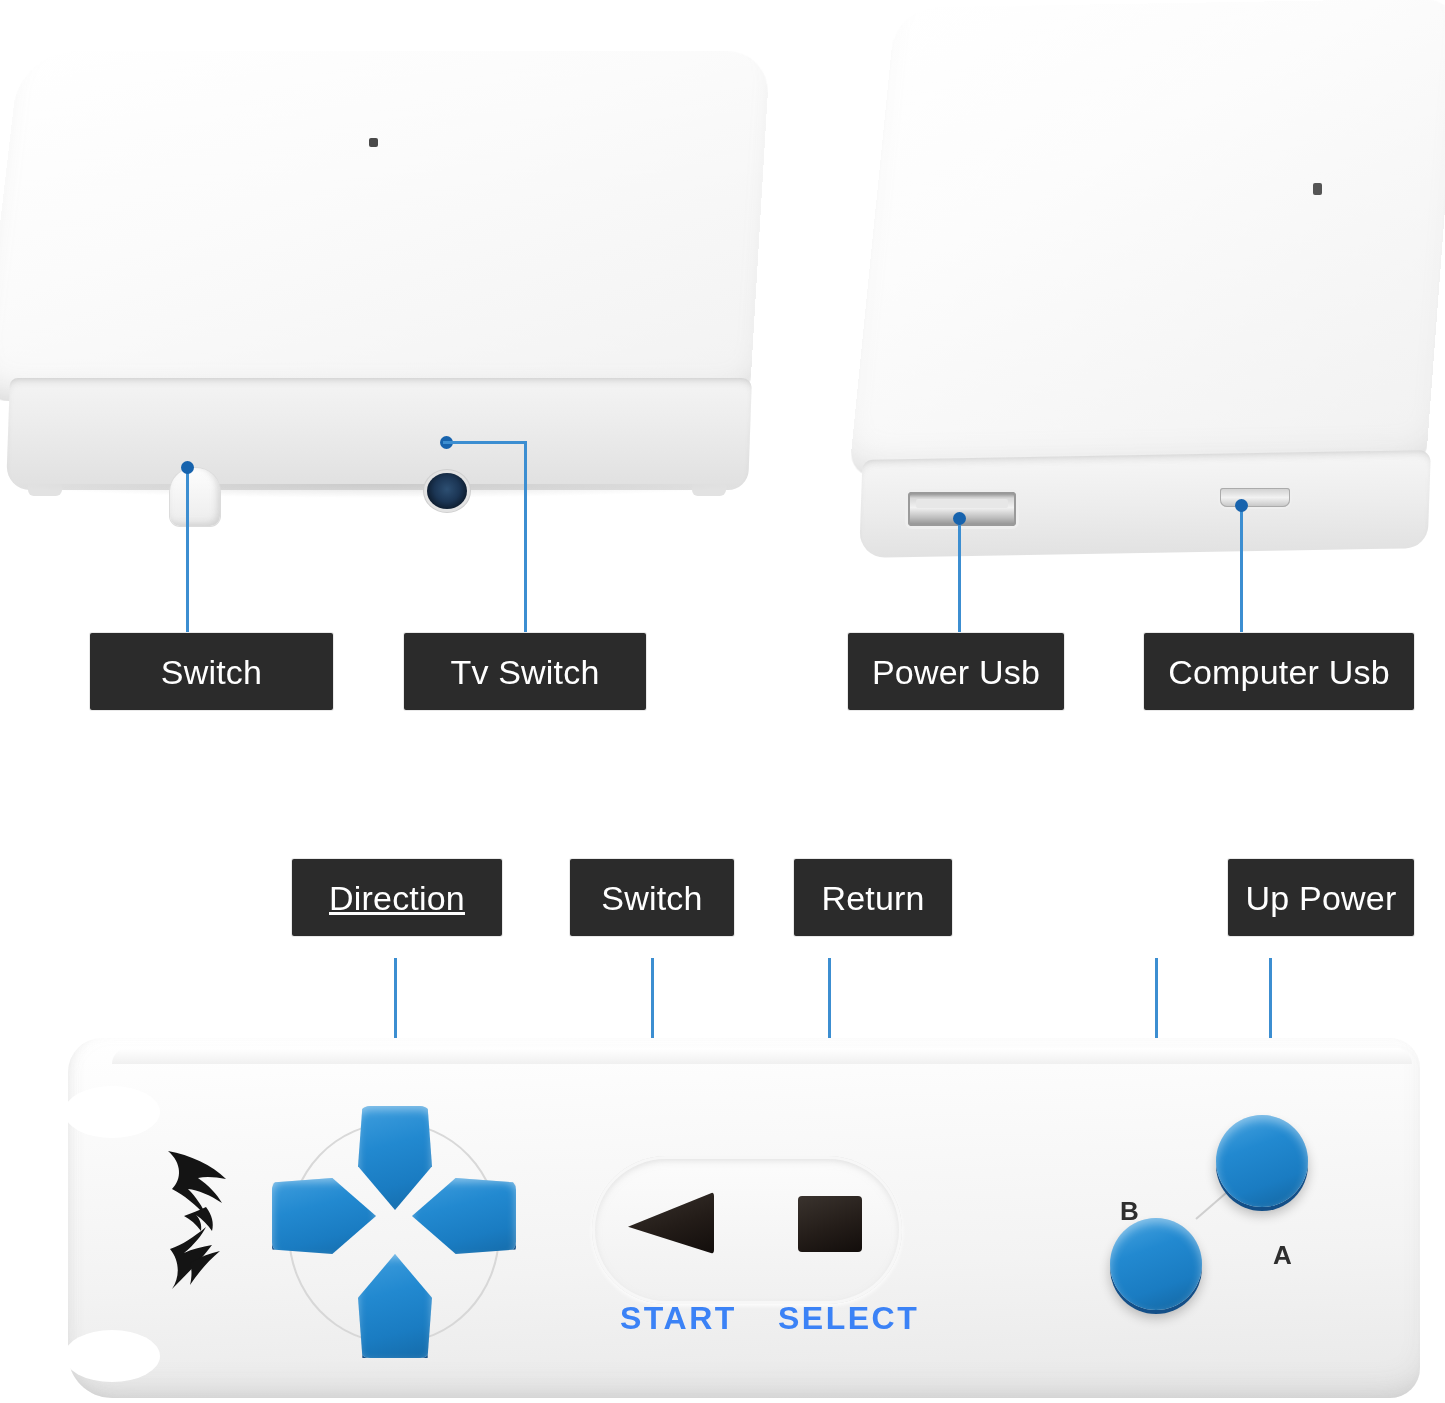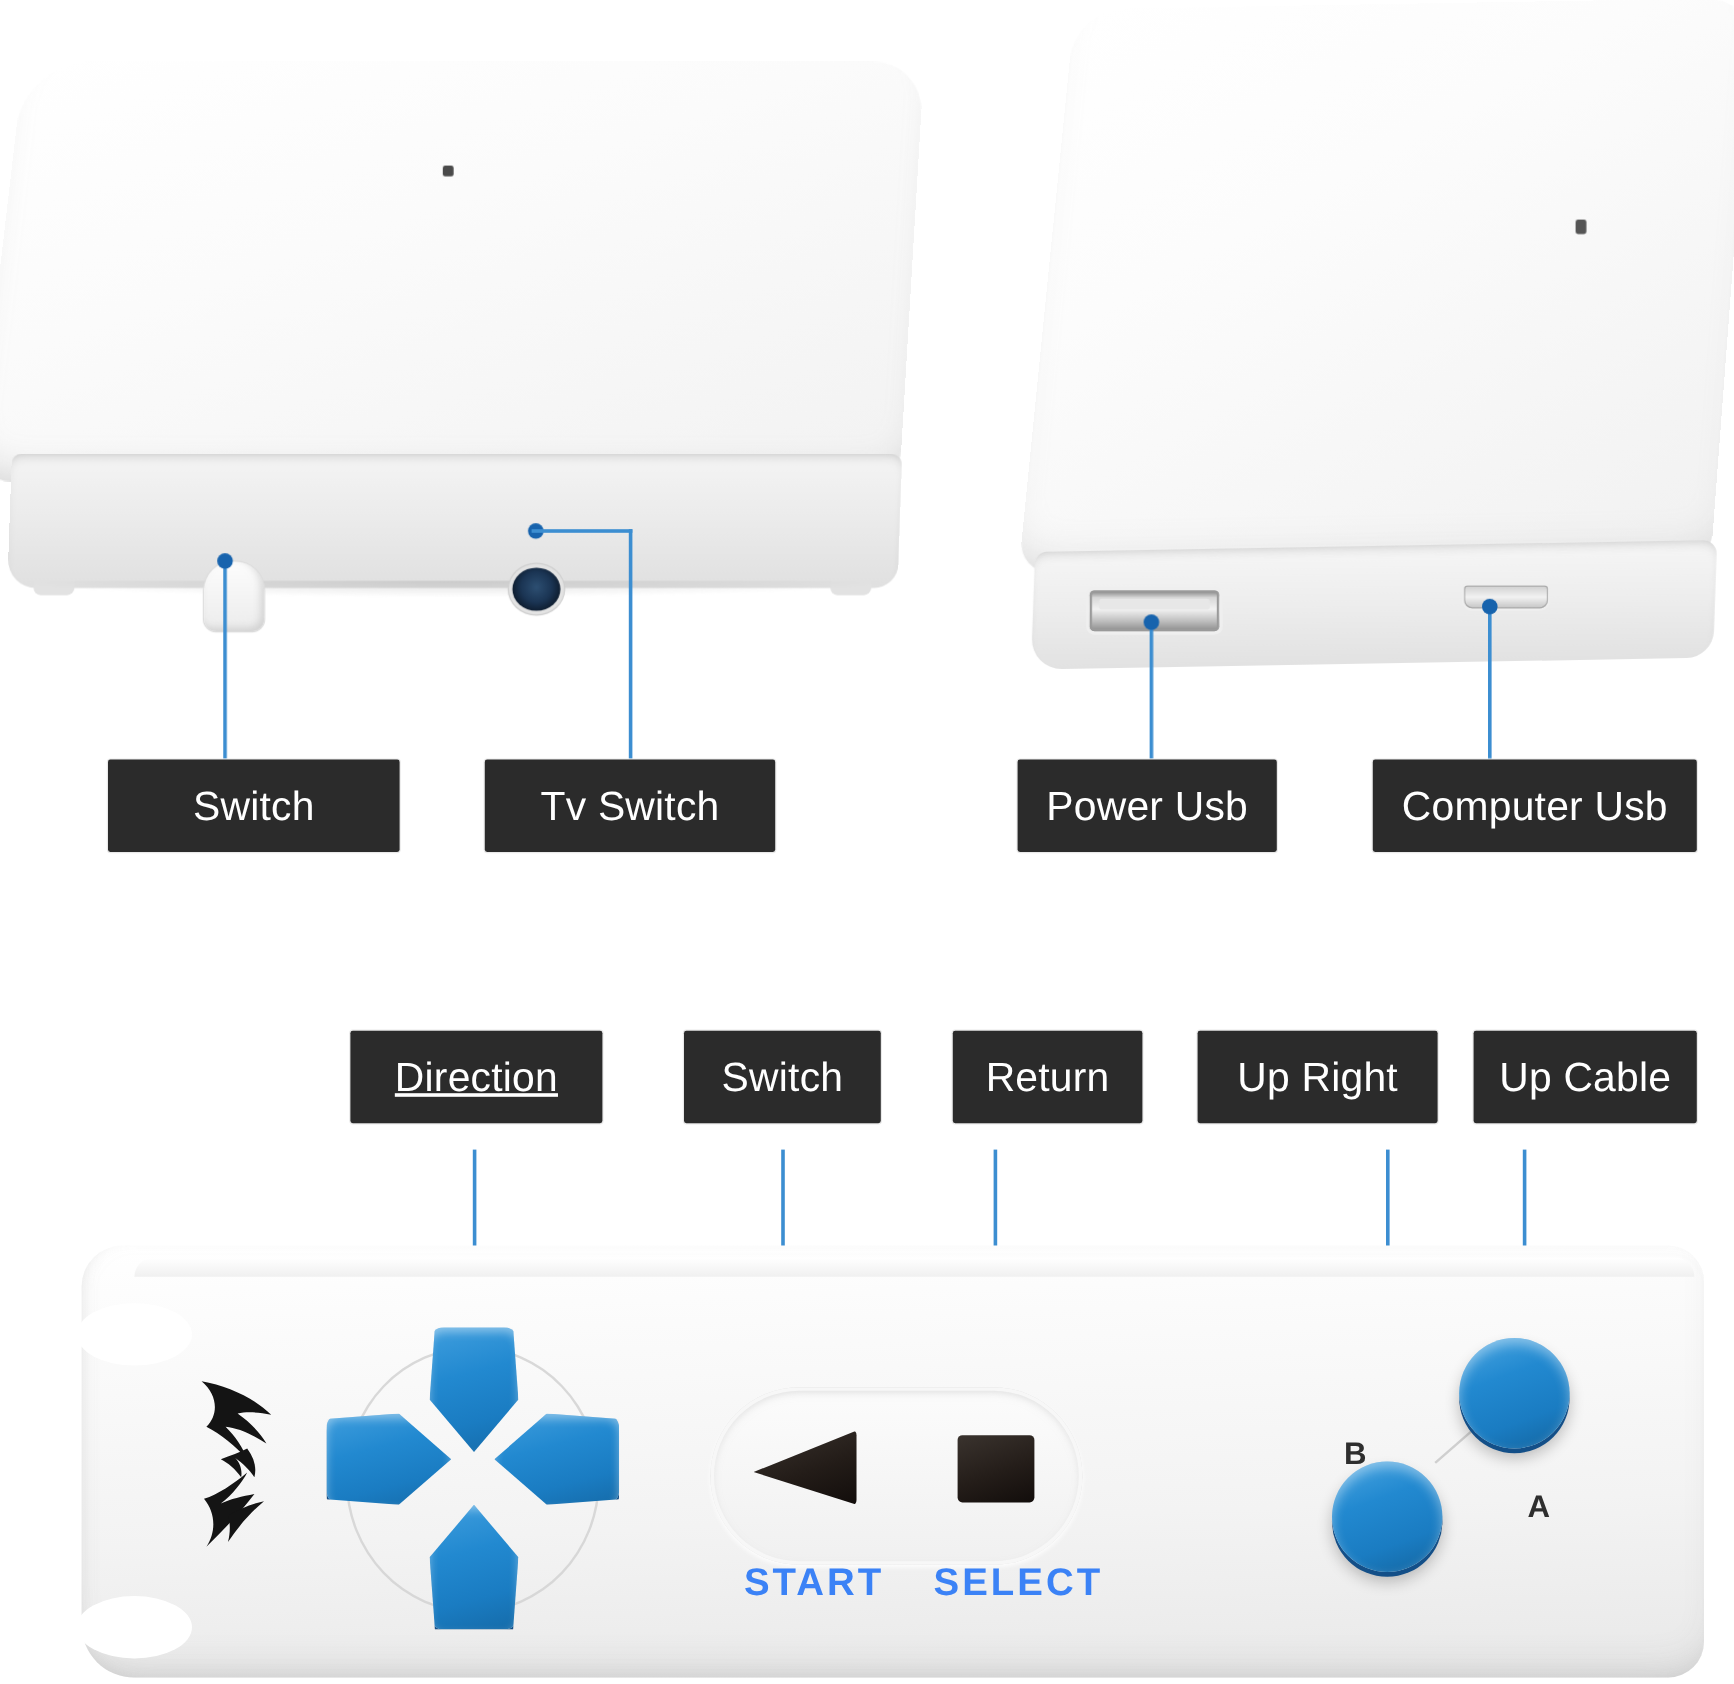--- a/index.html
+++ b/index.html
@@ -298,26 +298,23 @@
   </div>
 
   <div class="chip" style="left:570px; top:859px; width:164px; height:77px;">
     <span>Switch</span>
   </div>
 
   <div class="chip" style="left:794px; top:859px; width:158px; height:77px;">
     <span>Return</span>
   </div>
 
-  <div class="chip" style="left:998px; top:859px; width:200px; height:77px;">
-    <span>Up Right</span>
-  </div>
 
   <div class="chip" style="left:1228px; top:859px; width:186px; height:77px;">
-    <span>Up Cable</span>
+    <span>Up Power</span>
   </div>
 
   <div class="leader" style="left:394px; top:958px; height:168px;"></div>
   <div class="dot sm" style="left:390px; top:1120px;"></div>
 
   <div class="leader" style="left:651px; top:958px; height:262px;"></div>
   <div class="dot sm" style="left:647px; top:1214px;"></div>
 
   <div class="leader" style="left:828px; top:958px; height:262px;"></div>
   <div class="dot sm" style="left:824px; top:1214px;"></div>

